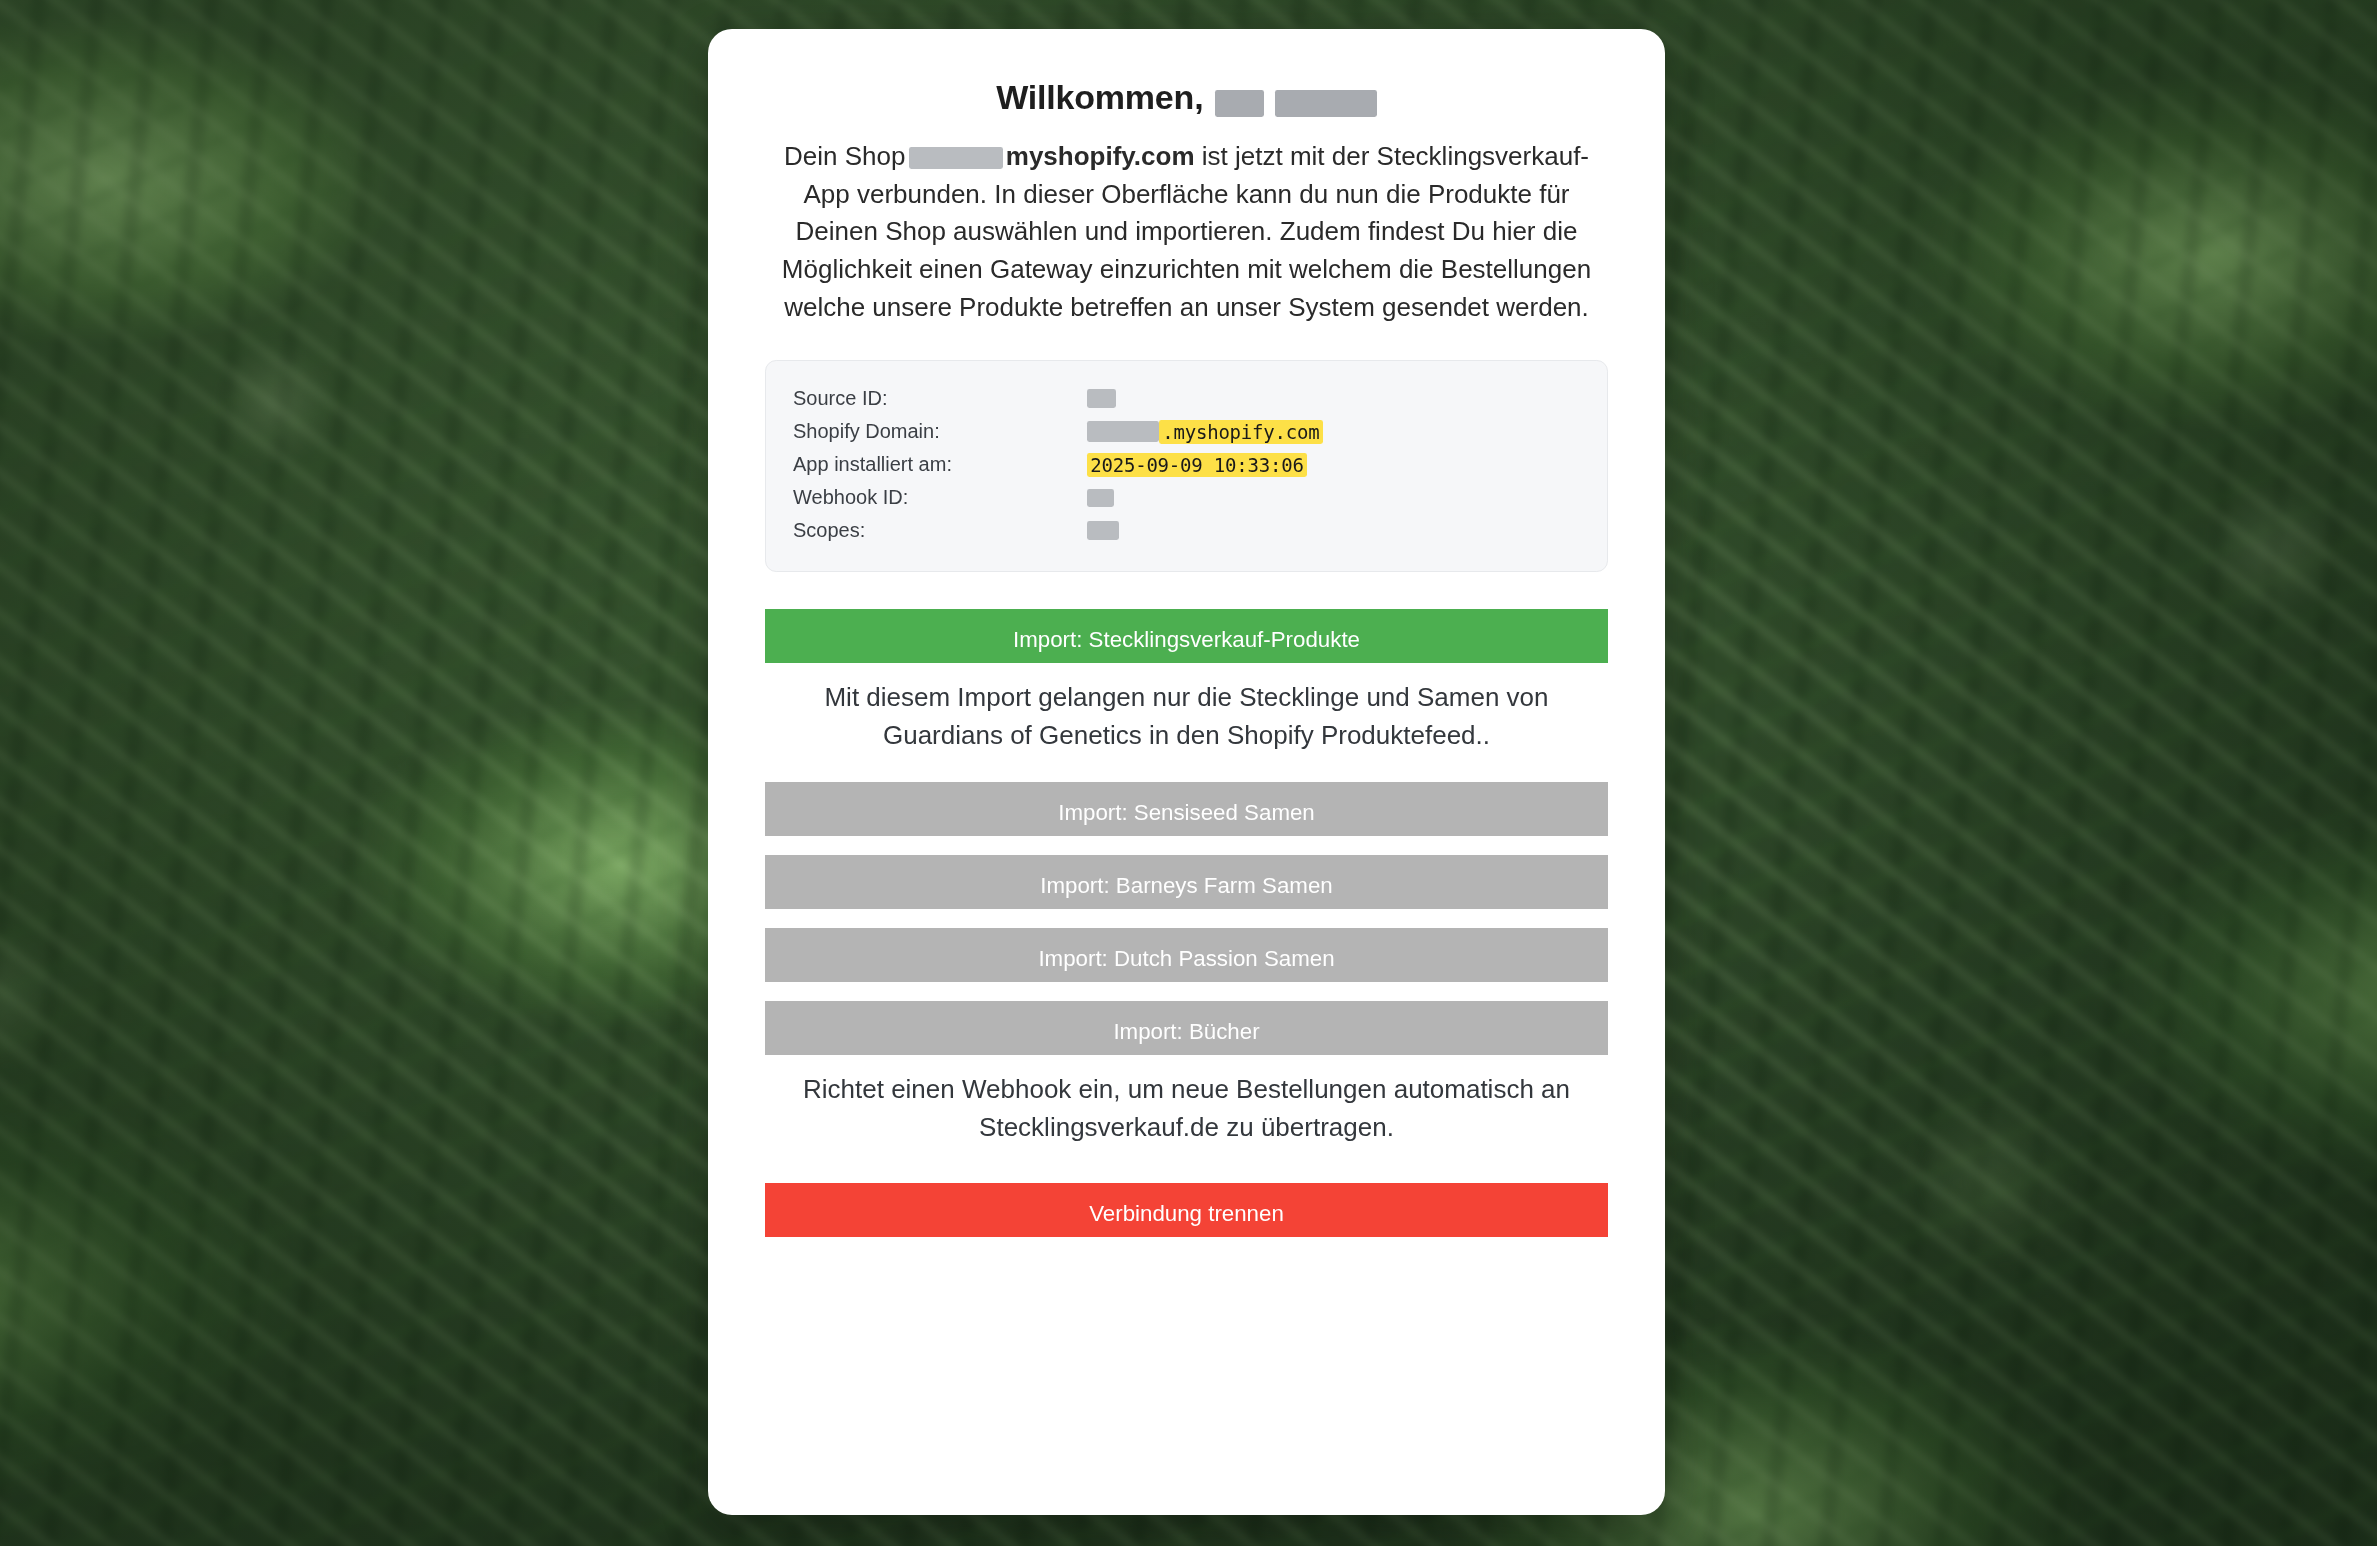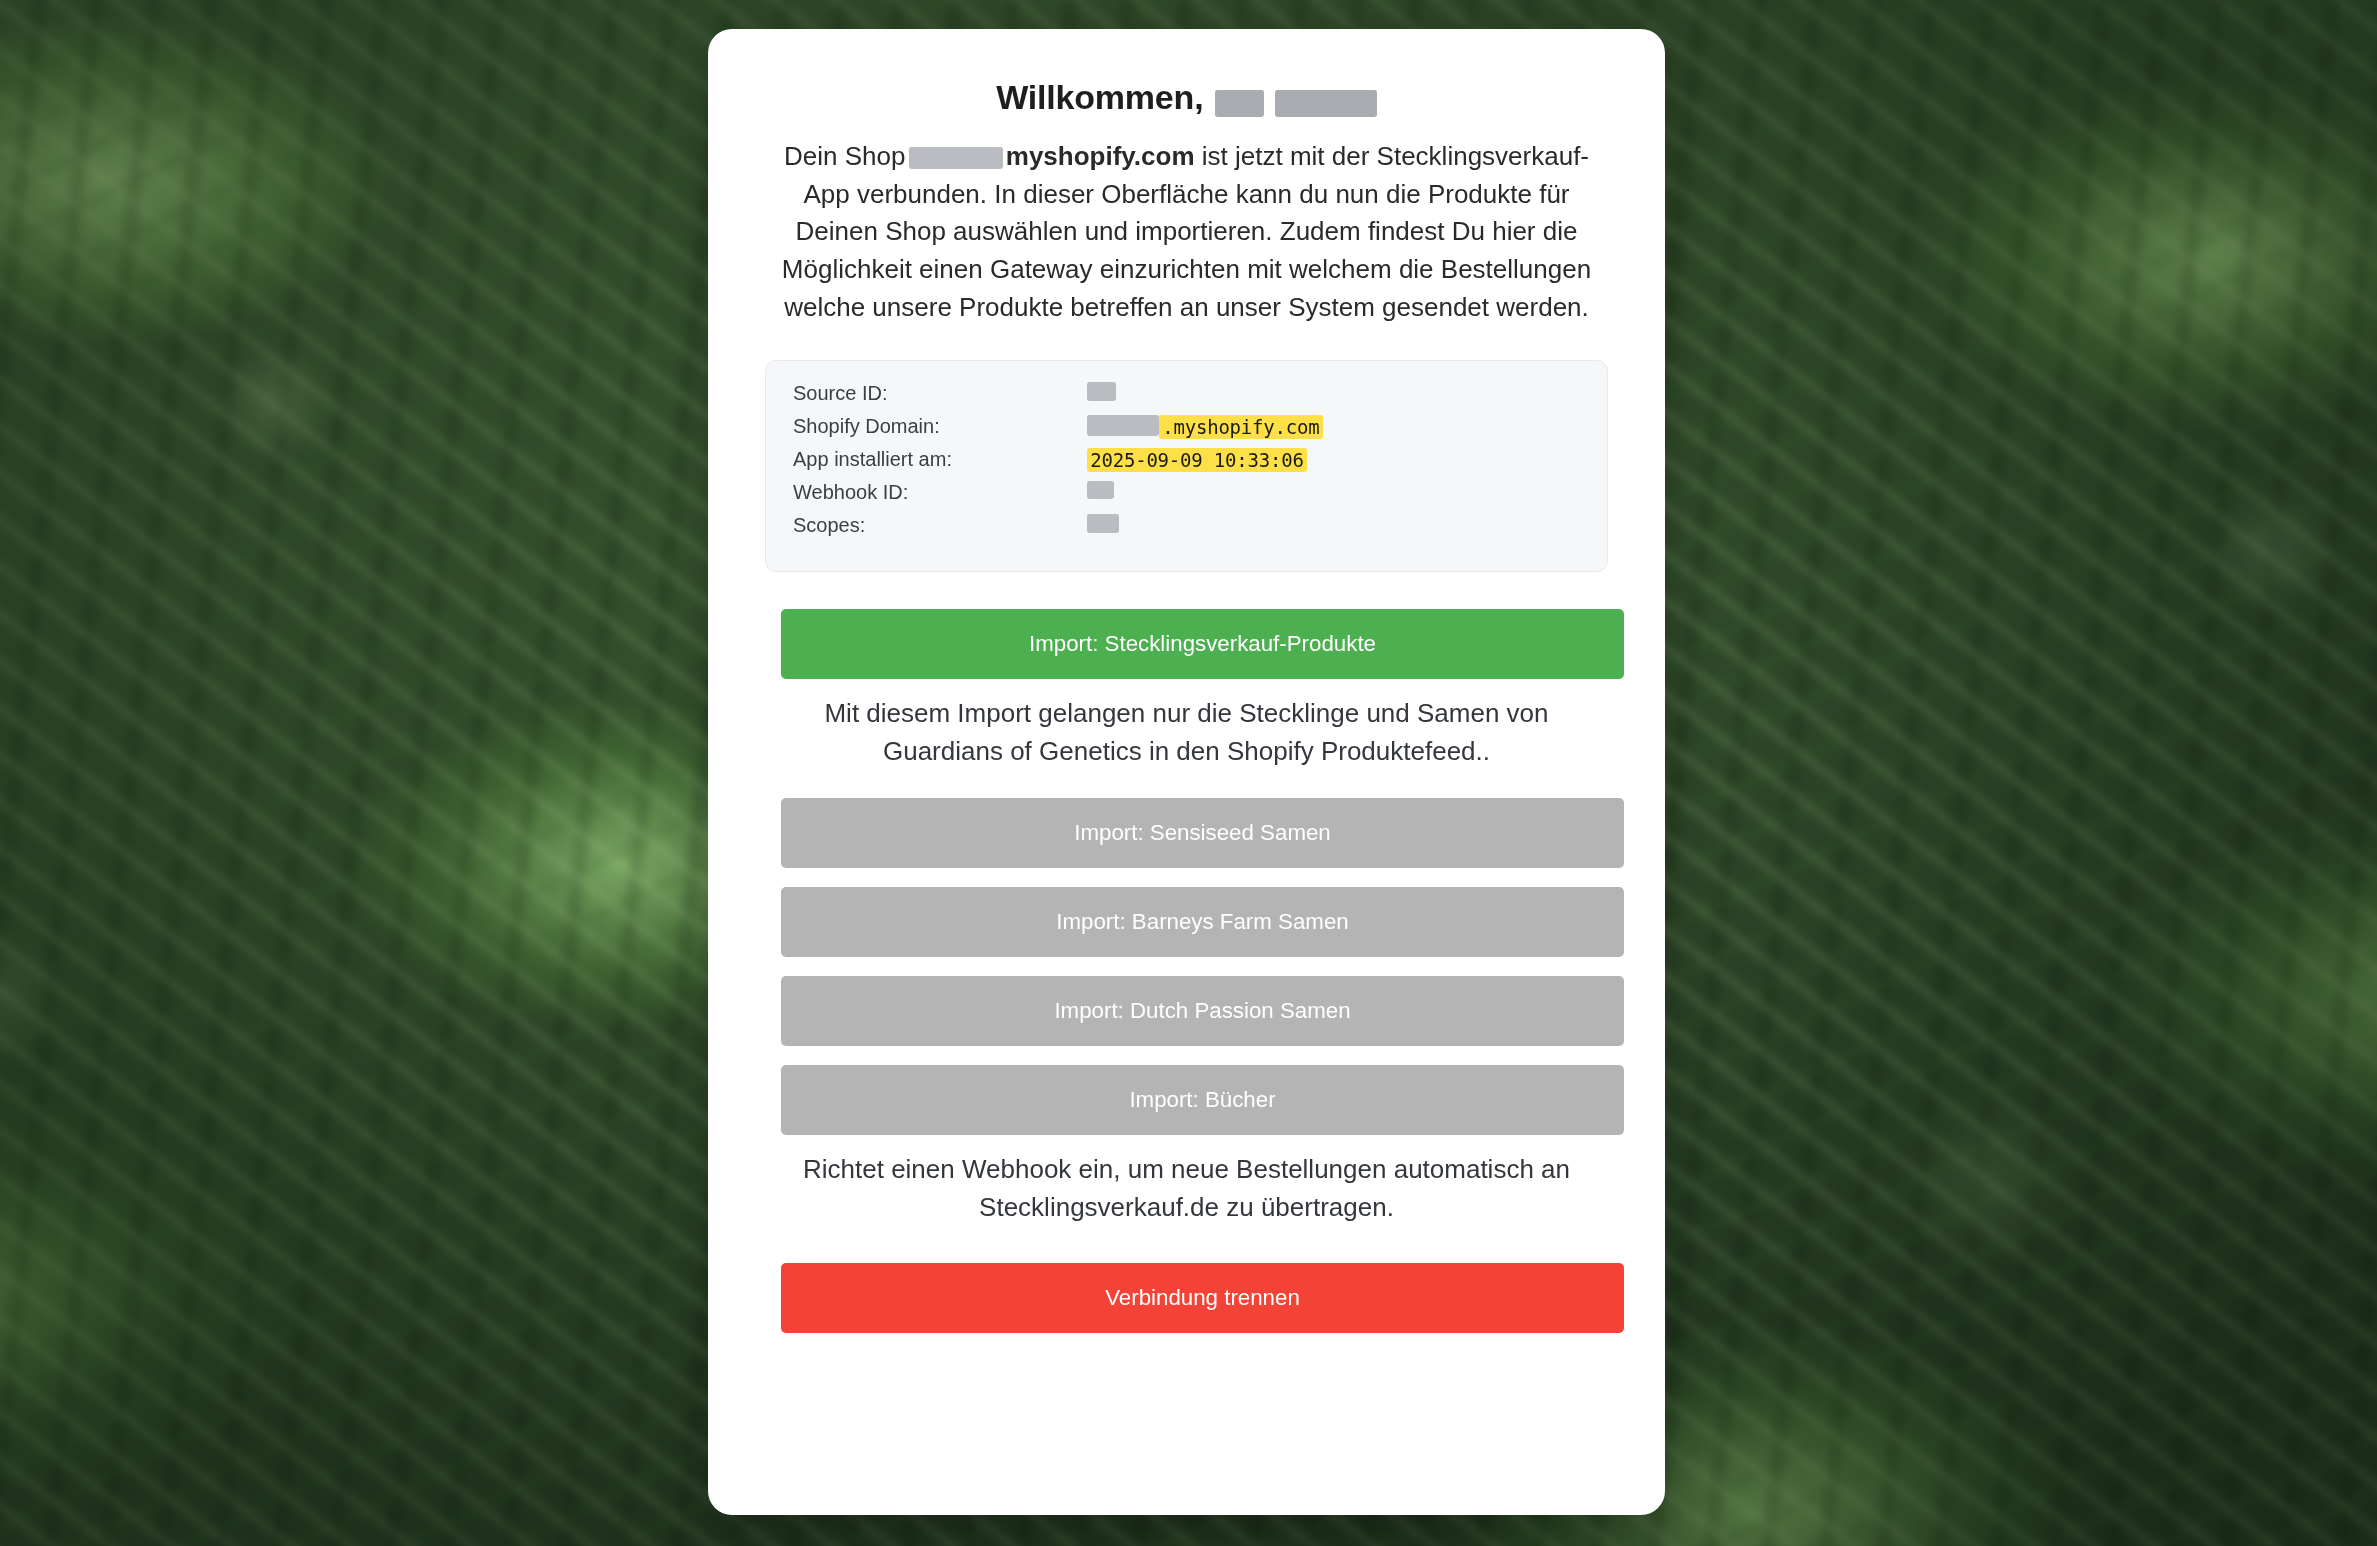--- a/index.html
+++ b/index.html
@@ -101,21 +101,21 @@
   
   .infobox {
     margin-top: 34px;
     background: #f6f7f9;
     border: 0.8px solid #e7e9ec;
     border-radius: 11.2px;
     padding: 21px 27px 24px 27px;
   }
   .inforow {
     display: flex;
-    align-items: flex-start;
+    align-items: center;
     height: 33px;
   }
   .infolabel {
     width: 294px;
     font-size: 20px;
     color: #3b3f45;
   }
   .infoval {
     font-family: "DejaVu Sans Mono", monospace;
     font-size: 19px;
@@ -124,30 +124,29 @@
     border-radius: 2.4px;
     padding: 0.8px 3.2px;
     letter-spacing: -0.2px;
   }
 
   
   .btn {
     display: block;
     width: 100%;
     border: none;
-    border-radius: 5px;
+    border-radius: 0;
     font-family: "Liberation Sans", sans-serif;
     font-size: 22.3px;
     color: #ffffff;
-    height: 70px;
+    height: 54px;
     line-height: 62px;
     text-align: center;
     cursor: pointer;
     margin-top: 19px;
-    margin-left: 16px;
   }
   .btn.primary { background: #4caf50; }
   .btn.muted   { background: #b4b4b4; }
   .btn.danger  { background: #f44336; }
   .btn.first   { margin-top: 37px; }
 
   .helper {
     margin-top: 16px;
     text-align: center;
     font-size: 26px;

